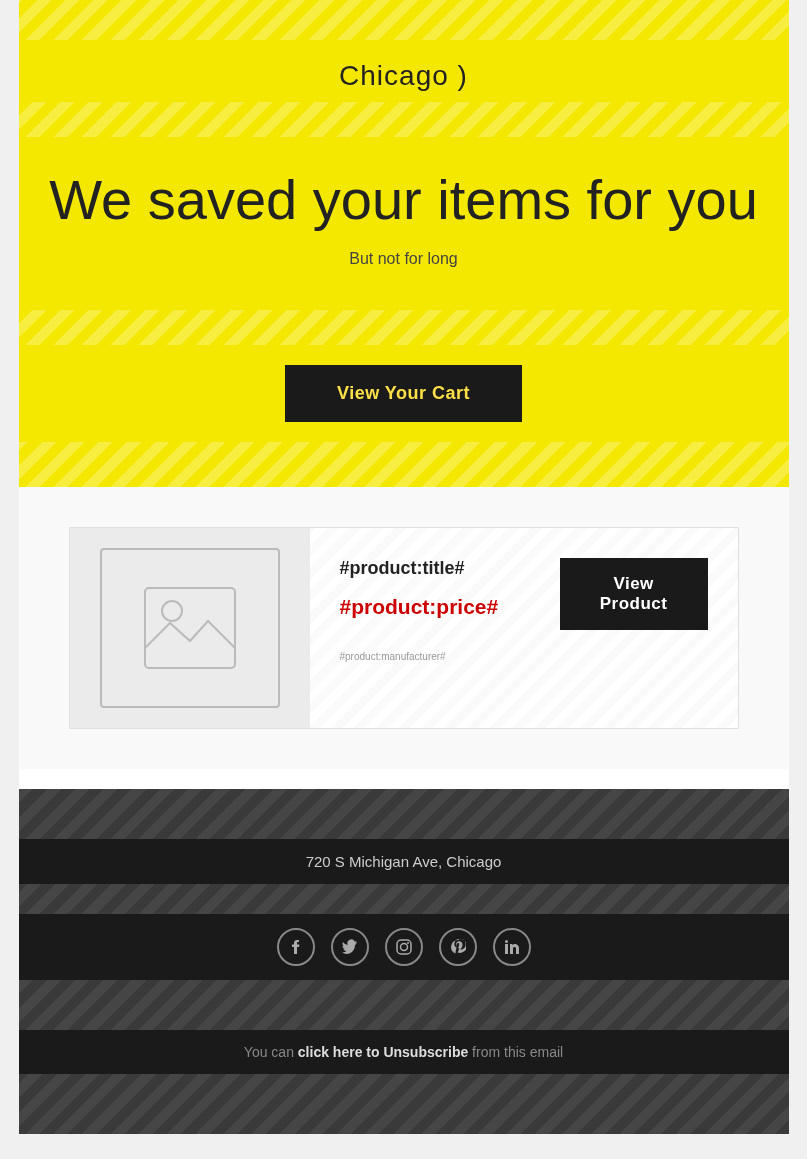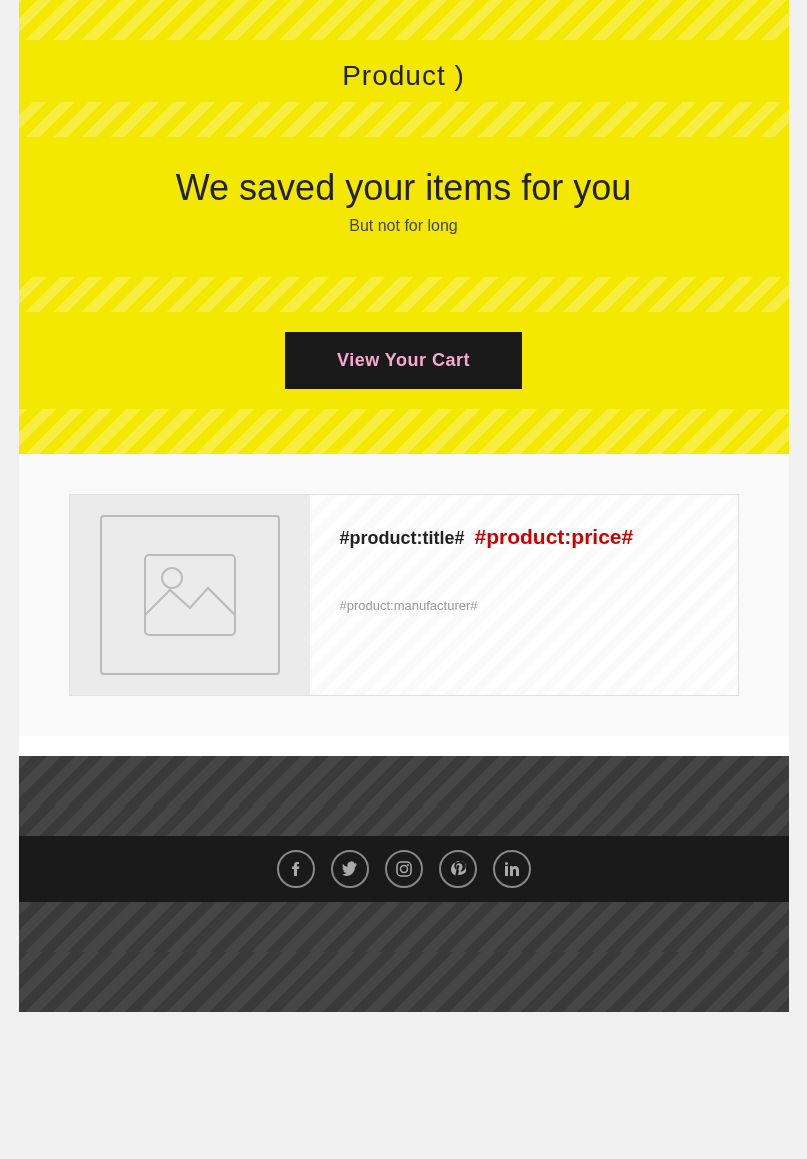--- a/index.html
+++ b/index.html
@@ -49,24 +49,24 @@
         rgba(255,255,255,0.25) 10px,
         rgba(255,255,255,0.25) 20px
       );
     }
     .hero-content {
       background-color: #f5e800;
       text-align: center;
       padding: 30px 20px 10px;
     }
     .hero-title {
-      font-size: 36px;
+      font-size: 56px;
       font-weight: 400;
       color: #222;
-      margin-bottom: 8px;
+      margin-bottom: 18px;
     }
     .hero-subtitle {
       font-size: 16px;
       color: #444;
       margin-bottom: 12px;
     }
     .hero-stripe-after-text {
       background-color: #f5e800;
       height: 35px;
       background-image: repeating-linear-gradient(
@@ -78,21 +78,21 @@
       );
       margin-top: 20px;
     }
     .hero-button-area {
       background-color: #f5e800;
       text-align: center;
       padding: 20px 0;
     }
     .btn-cart {
       background-color: #1a1a1a;
-      color: #f9a8d4;
+      color: #fde047;
       border: none;
       padding: 18px 52px;
       font-size: 18px;
       font-weight: 600;
       cursor: pointer;
       letter-spacing: 0.5px;
     }
     .hero-stripe-bottom {
       background-color: #f5e800;
       height: 45px;
@@ -158,21 +158,21 @@
       font-size: 18px;
       font-weight: 600;
       color: #222;
     }
     .product-price {
       font-size: 21px;
       font-weight: 600;
       color: #cc0000;
     }
     .product-manufacturer {
-      font-size: 13px;
+      font-size: 10px;
       color: #999;
       margin-top: 16px;
     }
     .btn-product {
       background-color: #1a1a1a;
       color: #fff;
       border: none;
       padding: 16px 40px;
       font-size: 17px;
       font-weight: 600;
@@ -286,21 +286,21 @@
   </style>
 </head>
 <body>
 
 <div class="outer-wrapper">
   <div class="inner-wrapper">
 
     <div class="hero-section">
       <div class="hero-stripe-top"></div>
       <div class="hero-logo-area">
-        <span class="logo-text">Product )</span>
+        <span class="logo-text">Chicago )</span>
       </div>
       <div class="hero-stripe-mid"></div>
       <div class="hero-content">
         <h1 class="hero-title">We saved your items for you</h1>
         <p class="hero-subtitle">But not for long</p>
       </div>
       <div class="hero-stripe-after-text"></div>
       <div class="hero-button-area">
         <button class="btn-cart">View Your Cart</button>
       </div>
@@ -317,26 +317,30 @@
               <polyline points="5,65 30,40 50,58 68,38 95,65" fill="none" stroke="#bbb" stroke-width="2"></polyline>
             </svg>
           </div>
         </div>
         <div class="product-info-area">
           <div class="product-meta">
             <span class="product-title">#product:title#</span>
             <span class="product-price">#product:price#</span>
             <span class="product-manufacturer">#product:manufacturer#</span>
           </div>
+          <button class="btn-product">View Product</button>
         </div>
       </div>
     </div>
 
     <div class="footer-section">
       <div class="footer-stripe-top"></div>
+      <div class="footer-address-bar">
+        <span>720 S Michigan Ave, Chicago</span>
+      </div>
       <div class="footer-stripe-mid"></div>
       <div class="footer-social-bar">
         <a class="social-icon" href="#">
           <svg width="16" height="16" viewBox="0 0 16 16" fill="#aaa">
               <path d="M9 5.5V4c0-.6.4-1 1-1h1V1h-2c-1.7 0-3 1.3-3 3v1.5H4V8h2v7h3V8h2l.5-2.5H9z"></path>
             </svg>
         </a>
         <a class="social-icon" href="#">
           <svg width="16" height="16" viewBox="0 0 16 16" fill="#aaa">
               <path d="M15 3c-.6.3-1.2.4-1.8.5.6-.4 1.1-1 1.4-1.7-.6.4-1.3.6-2 .8A3 3 0 0 0 5.8 5.7C3.8 5.6 2 4.6 1 3c-.3.6-.5 1.2-.5 1.8 0 1 .5 1.9 1.3 2.5-.5 0-1-.1-1.4-.4v.1c0 1.5 1 2.7 2.4 3-.3.1-.5.1-.8.1-.2 0-.4 0-.6-.1.4 1.2 1.5 2 2.9 2C3.2 13 2 13.4.8 13.4c-.3 0-.5 0-.8-.1C1.4 14.4 2.9 15 4.5 15c5.4 0 8.4-4.5 8.4-8.4v-.4c.6-.4 1.1-.9 1.5-1.6l-.4.4z"></path>
@@ -356,17 +360,20 @@
         </a>
         <a class="social-icon" href="#">
           <svg width="16" height="16" viewBox="0 0 16 16" fill="#aaa">
               <rect x="1" y="5" width="3" height="10"></rect>
               <circle cx="2.5" cy="2.5" r="1.5"></circle>
               <path d="M6 5h2.5v1.4C8.9 5.6 9.8 5 11 5c2.2 0 4 1.8 4 4v6h-3V9.5c0-.9-.6-1.5-1.5-1.5S9 8.6 9 9.5V15H6V5z"></path>
             </svg>
         </a>
       </div>
       <div class="footer-stripe-bottom"></div>
+      <div class="footer-unsubscribe-bar">
+        <span>You can </span><a href="#">click here to Unsubscribe</a><span> from this email</span>
+      </div>
       <div class="footer-stripe-last"></div>
     </div>
 
   </div>
 </div>
 
 </body></html>

